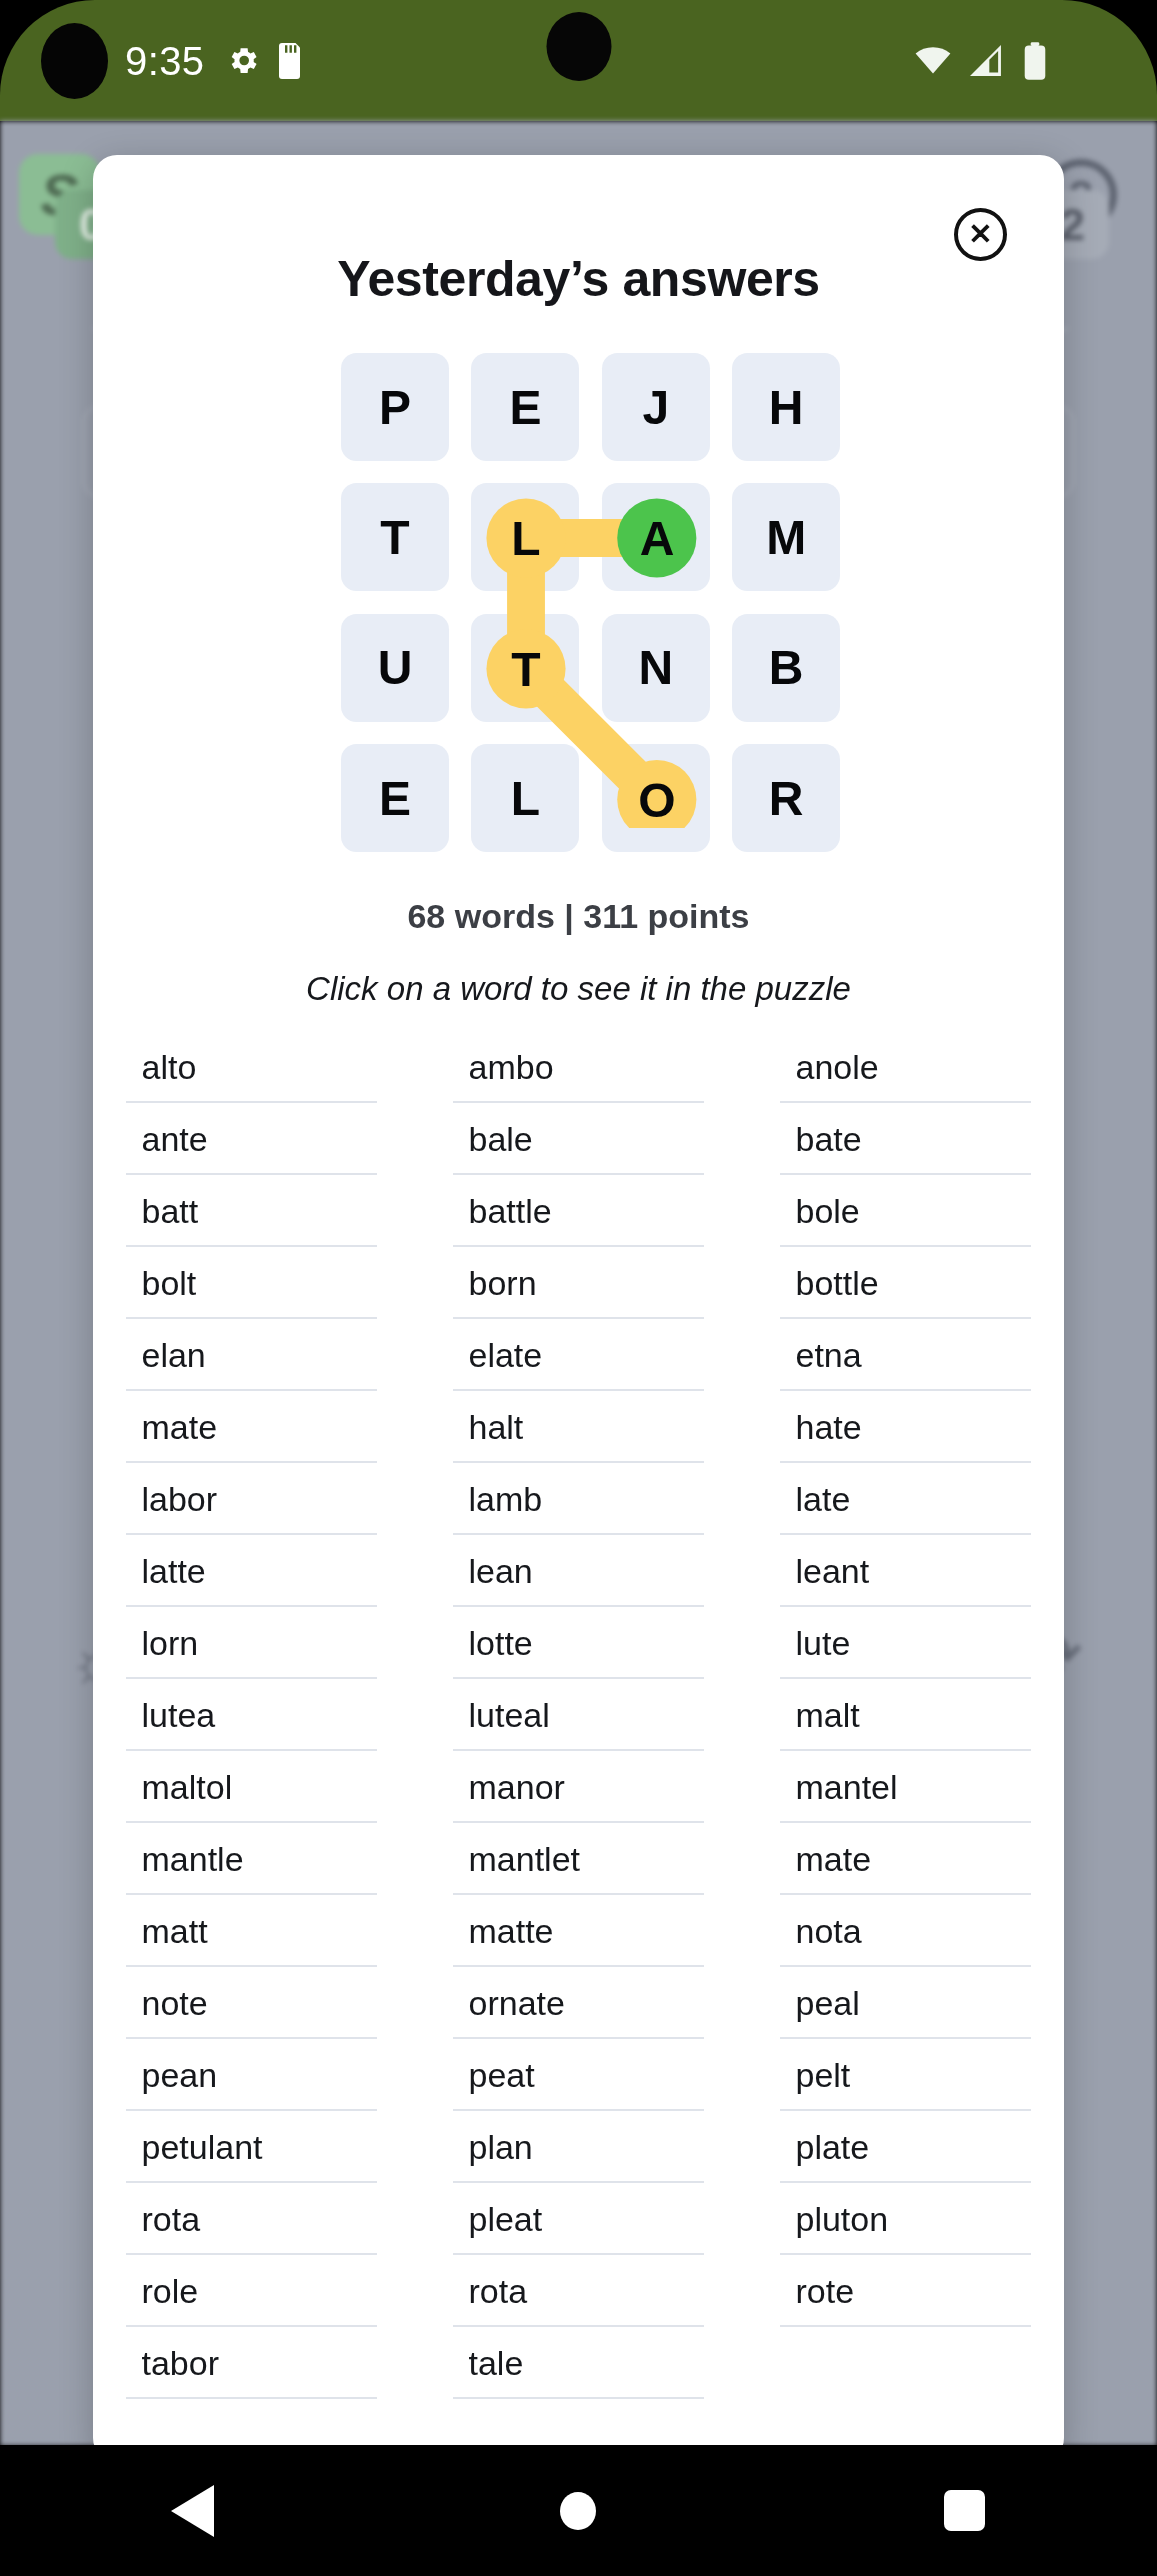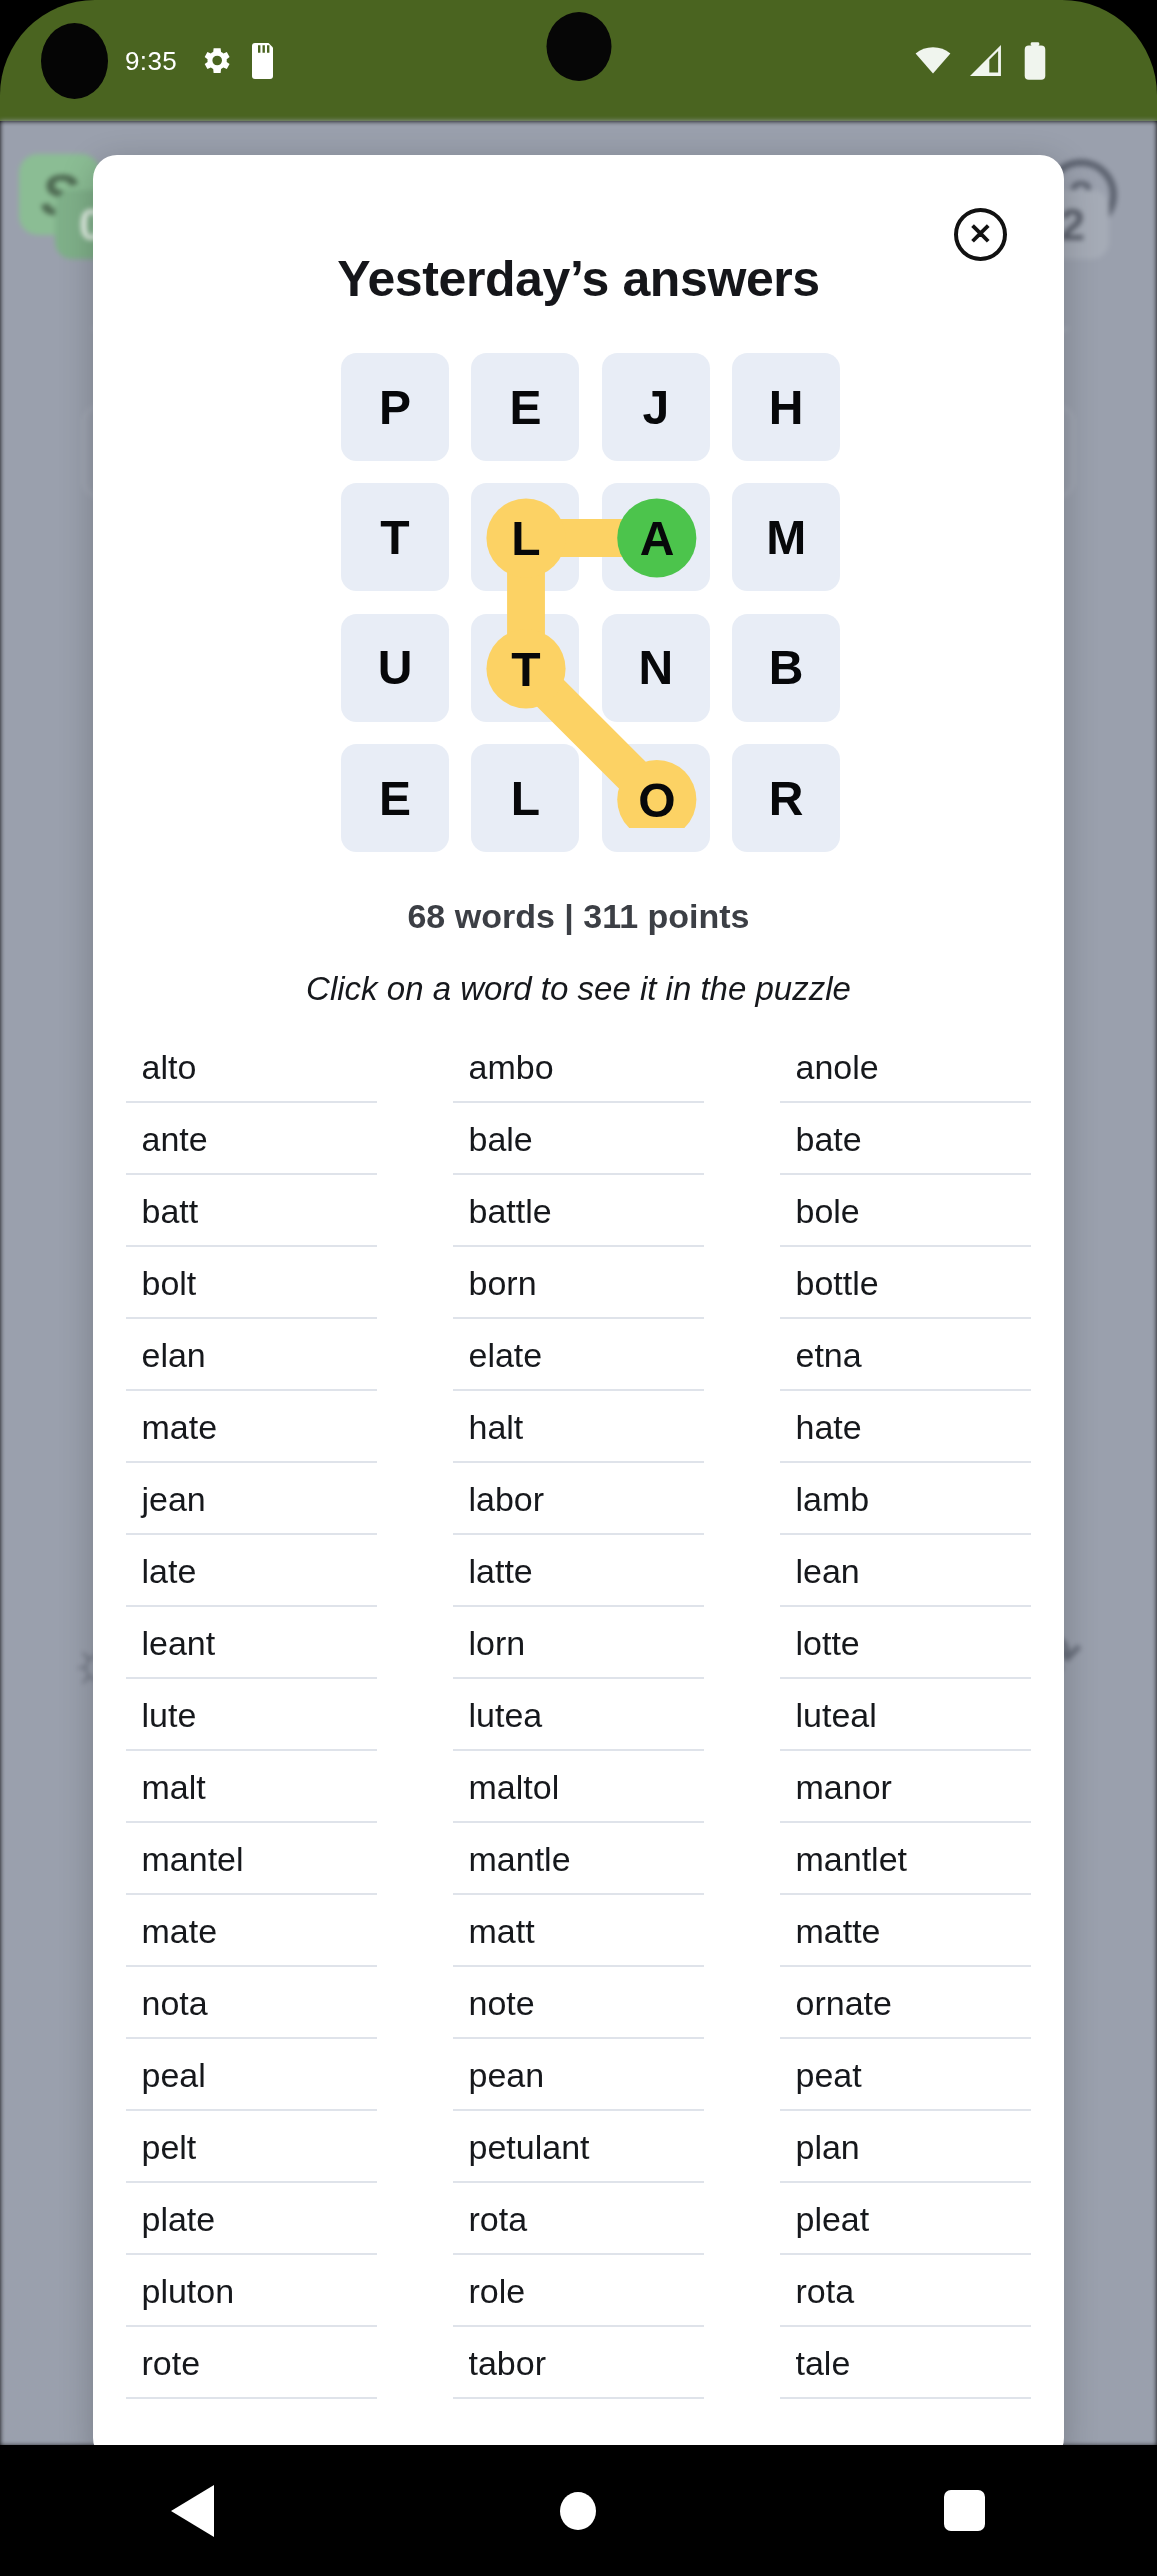--- a/index.html
+++ b/index.html
@@ -24,21 +24,21 @@
   #sb-inner {
     position:absolute; inset:0;
     display:flex; align-items:center;
     padding:0 41px;
   }
   .sb-camera {
     width:67px; height:76px; border-radius:50%;
     background:#050505; flex:0 0 auto; margin-right:17px;
   }
   .sb-time {
-    color:#fff; font-size:26px; letter-spacing:0.4px;
+    color:#fff; font-size:40px; letter-spacing:0.4px;
     margin-right:22.4px; line-height:1;
   }
   .sb-icon { margin-right:15.5px; display:inline-flex; align-items:center; }
   .sb-spacer { flex:1 1 auto; }
   .sb-right { display:flex; align-items:center; gap:19px; margin-right:69px; }
   .sb-notch {
     position:absolute; top:12px; left:50%; transform:translateX(-50%);
     width:65px; height:69px; border-radius:50%; background:#060606;
   }
   .sb-round-l, .sb-round-r {
@@ -312,21 +312,20 @@
           <div class="word-cell">bole</div>
           <div class="word-cell">bolt</div>
           <div class="word-cell">born</div>
           <div class="word-cell">bottle</div>
           <div class="word-cell">elan</div>
           <div class="word-cell">elate</div>
           <div class="word-cell">etna</div>
           <div class="word-cell">mate</div>
           <div class="word-cell">halt</div>
           <div class="word-cell">hate</div>
-          <div class="word-cell">jean</div>
           <div class="word-cell">labor</div>
           <div class="word-cell">lamb</div>
           <div class="word-cell">late</div>
           <div class="word-cell">latte</div>
           <div class="word-cell">lean</div>
           <div class="word-cell">leant</div>
           <div class="word-cell">lorn</div>
           <div class="word-cell">lotte</div>
           <div class="word-cell">lute</div>
           <div class="word-cell">lutea</div>

